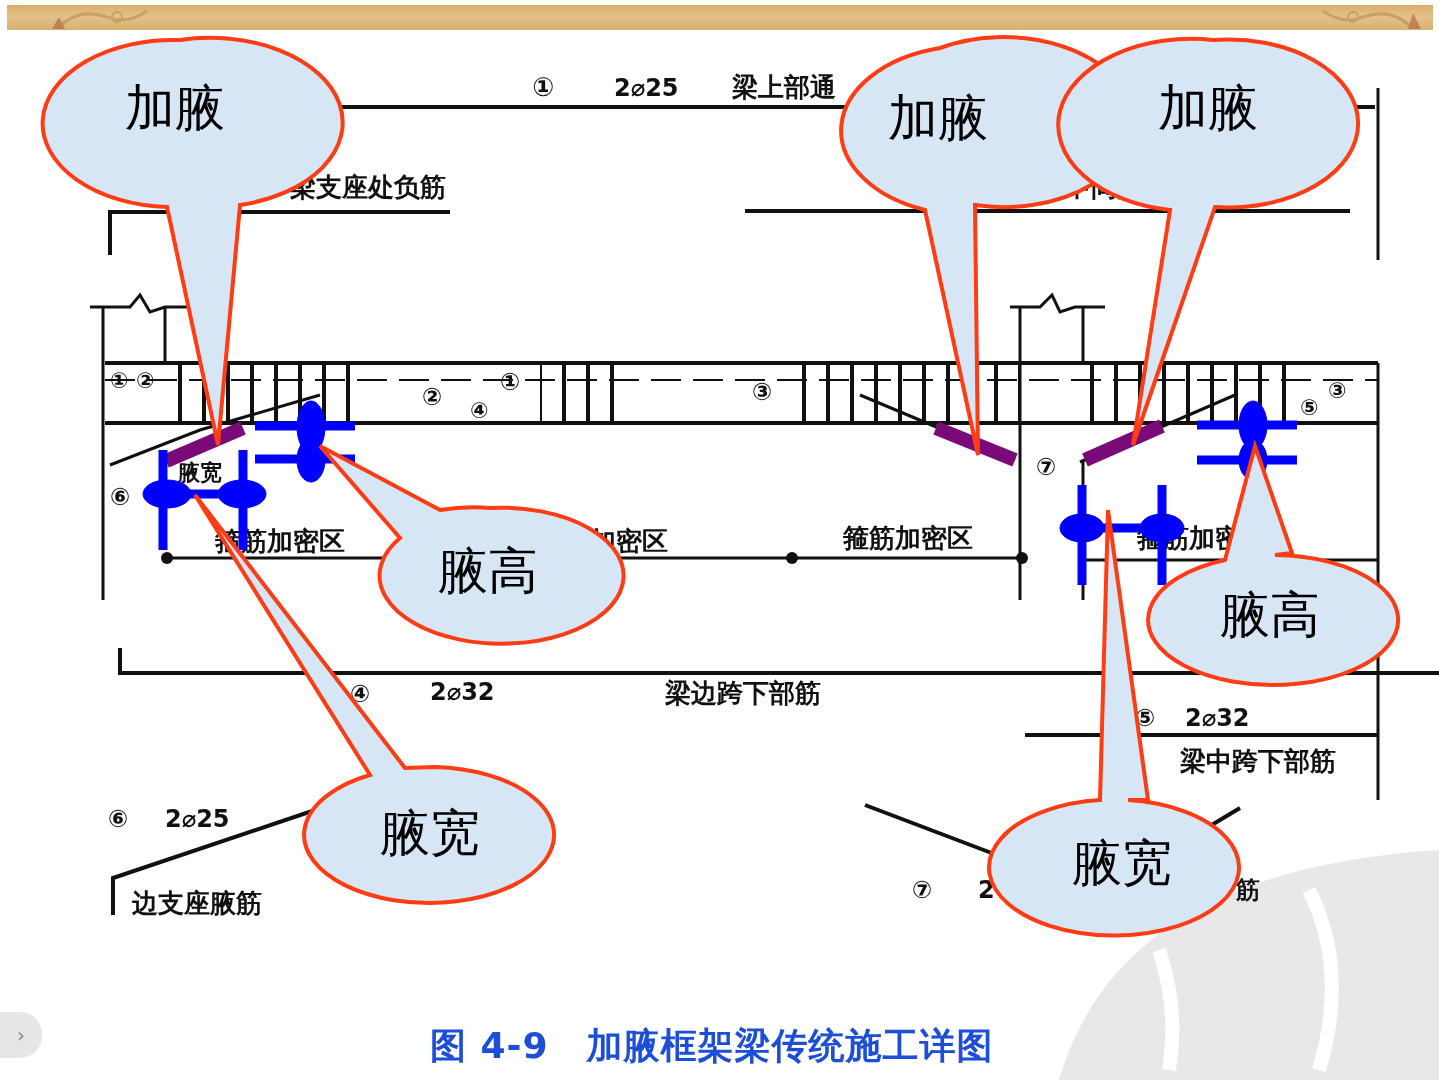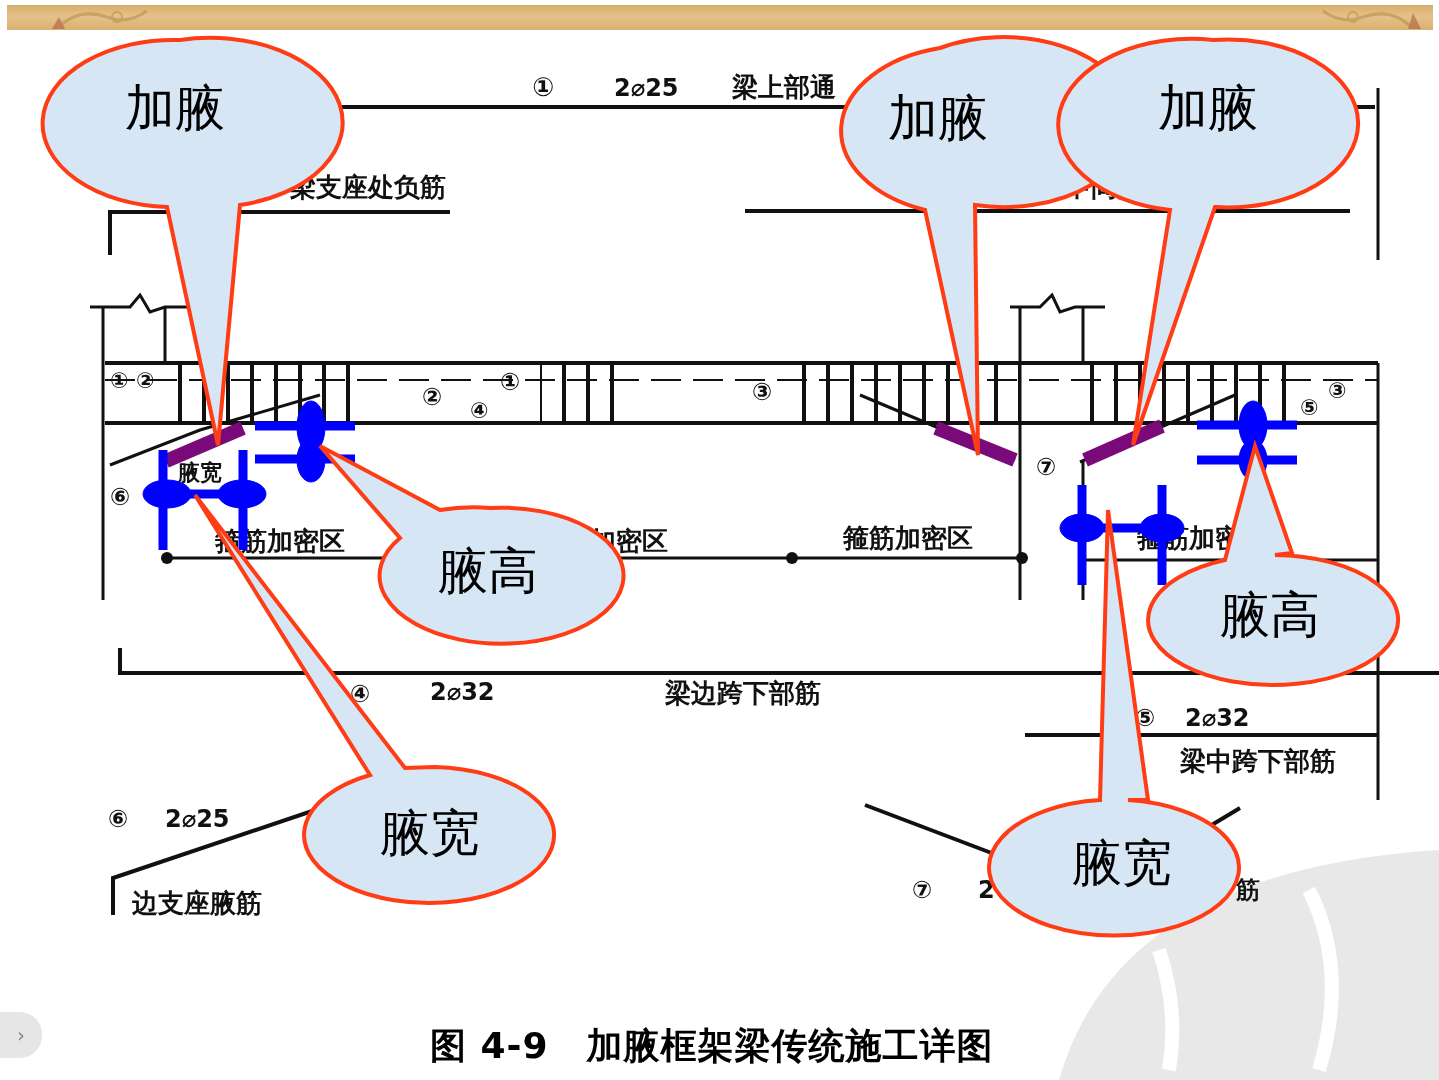--- a/index.html
+++ b/index.html
@@ -6,21 +6,21 @@
   body { width:1439px; height:1080px; background:#ffffff; position:relative; overflow:hidden;
          font-family: "DejaVu Sans", sans-serif; }
   .top-banner { position:absolute; left:7px; top:5px; width:1426px; height:25px;
     background: linear-gradient(180deg,#d7ad6a 0%,#e4c28a 45%,#d9b170 100%); }
   .top-banner .orn { position:absolute; top:2px; width:120px; height:22px; opacity:.55; }
   .watermark { position:absolute; right:0; bottom:0; width:380px; height:250px; }
   svg.diagram { position:absolute; left:0; top:0; width:1439px; height:1080px; }
   .nav-button { position:absolute; left:0; top:1012px; width:42px; height:46px; background:#e6e6e6;
     border-radius:0 22px 22px 0; display:flex; align-items:center; justify-content:center; color:#888; font-size:20px; }
   .caption { position:absolute; left:430px; top:1022px; font-family:"DejaVu Sans", sans-serif;
-    font-weight:bold; font-size:36px; color:#000000; letter-spacing:1px; }
+    font-weight:bold; font-size:36px; color:#1d4ed8; letter-spacing:1px; }
   .caption .num { margin-right:38px; }
   .dtext { font-family:"DejaVu Sans", sans-serif; font-weight:bold; fill:#111; }
   .callout-text { font-family:"DejaVu Serif", serif; fill:#000; }
 </style>
 </head>
 <body>
 
 <div class="top-banner">
   <svg class="orn" style="left:40px" viewBox="0 0 120 22">
     <path d="M10 22 Q30 0 60 10 Q80 18 100 4" fill="none" stroke="#b98a4a" stroke-width="3"></path>

